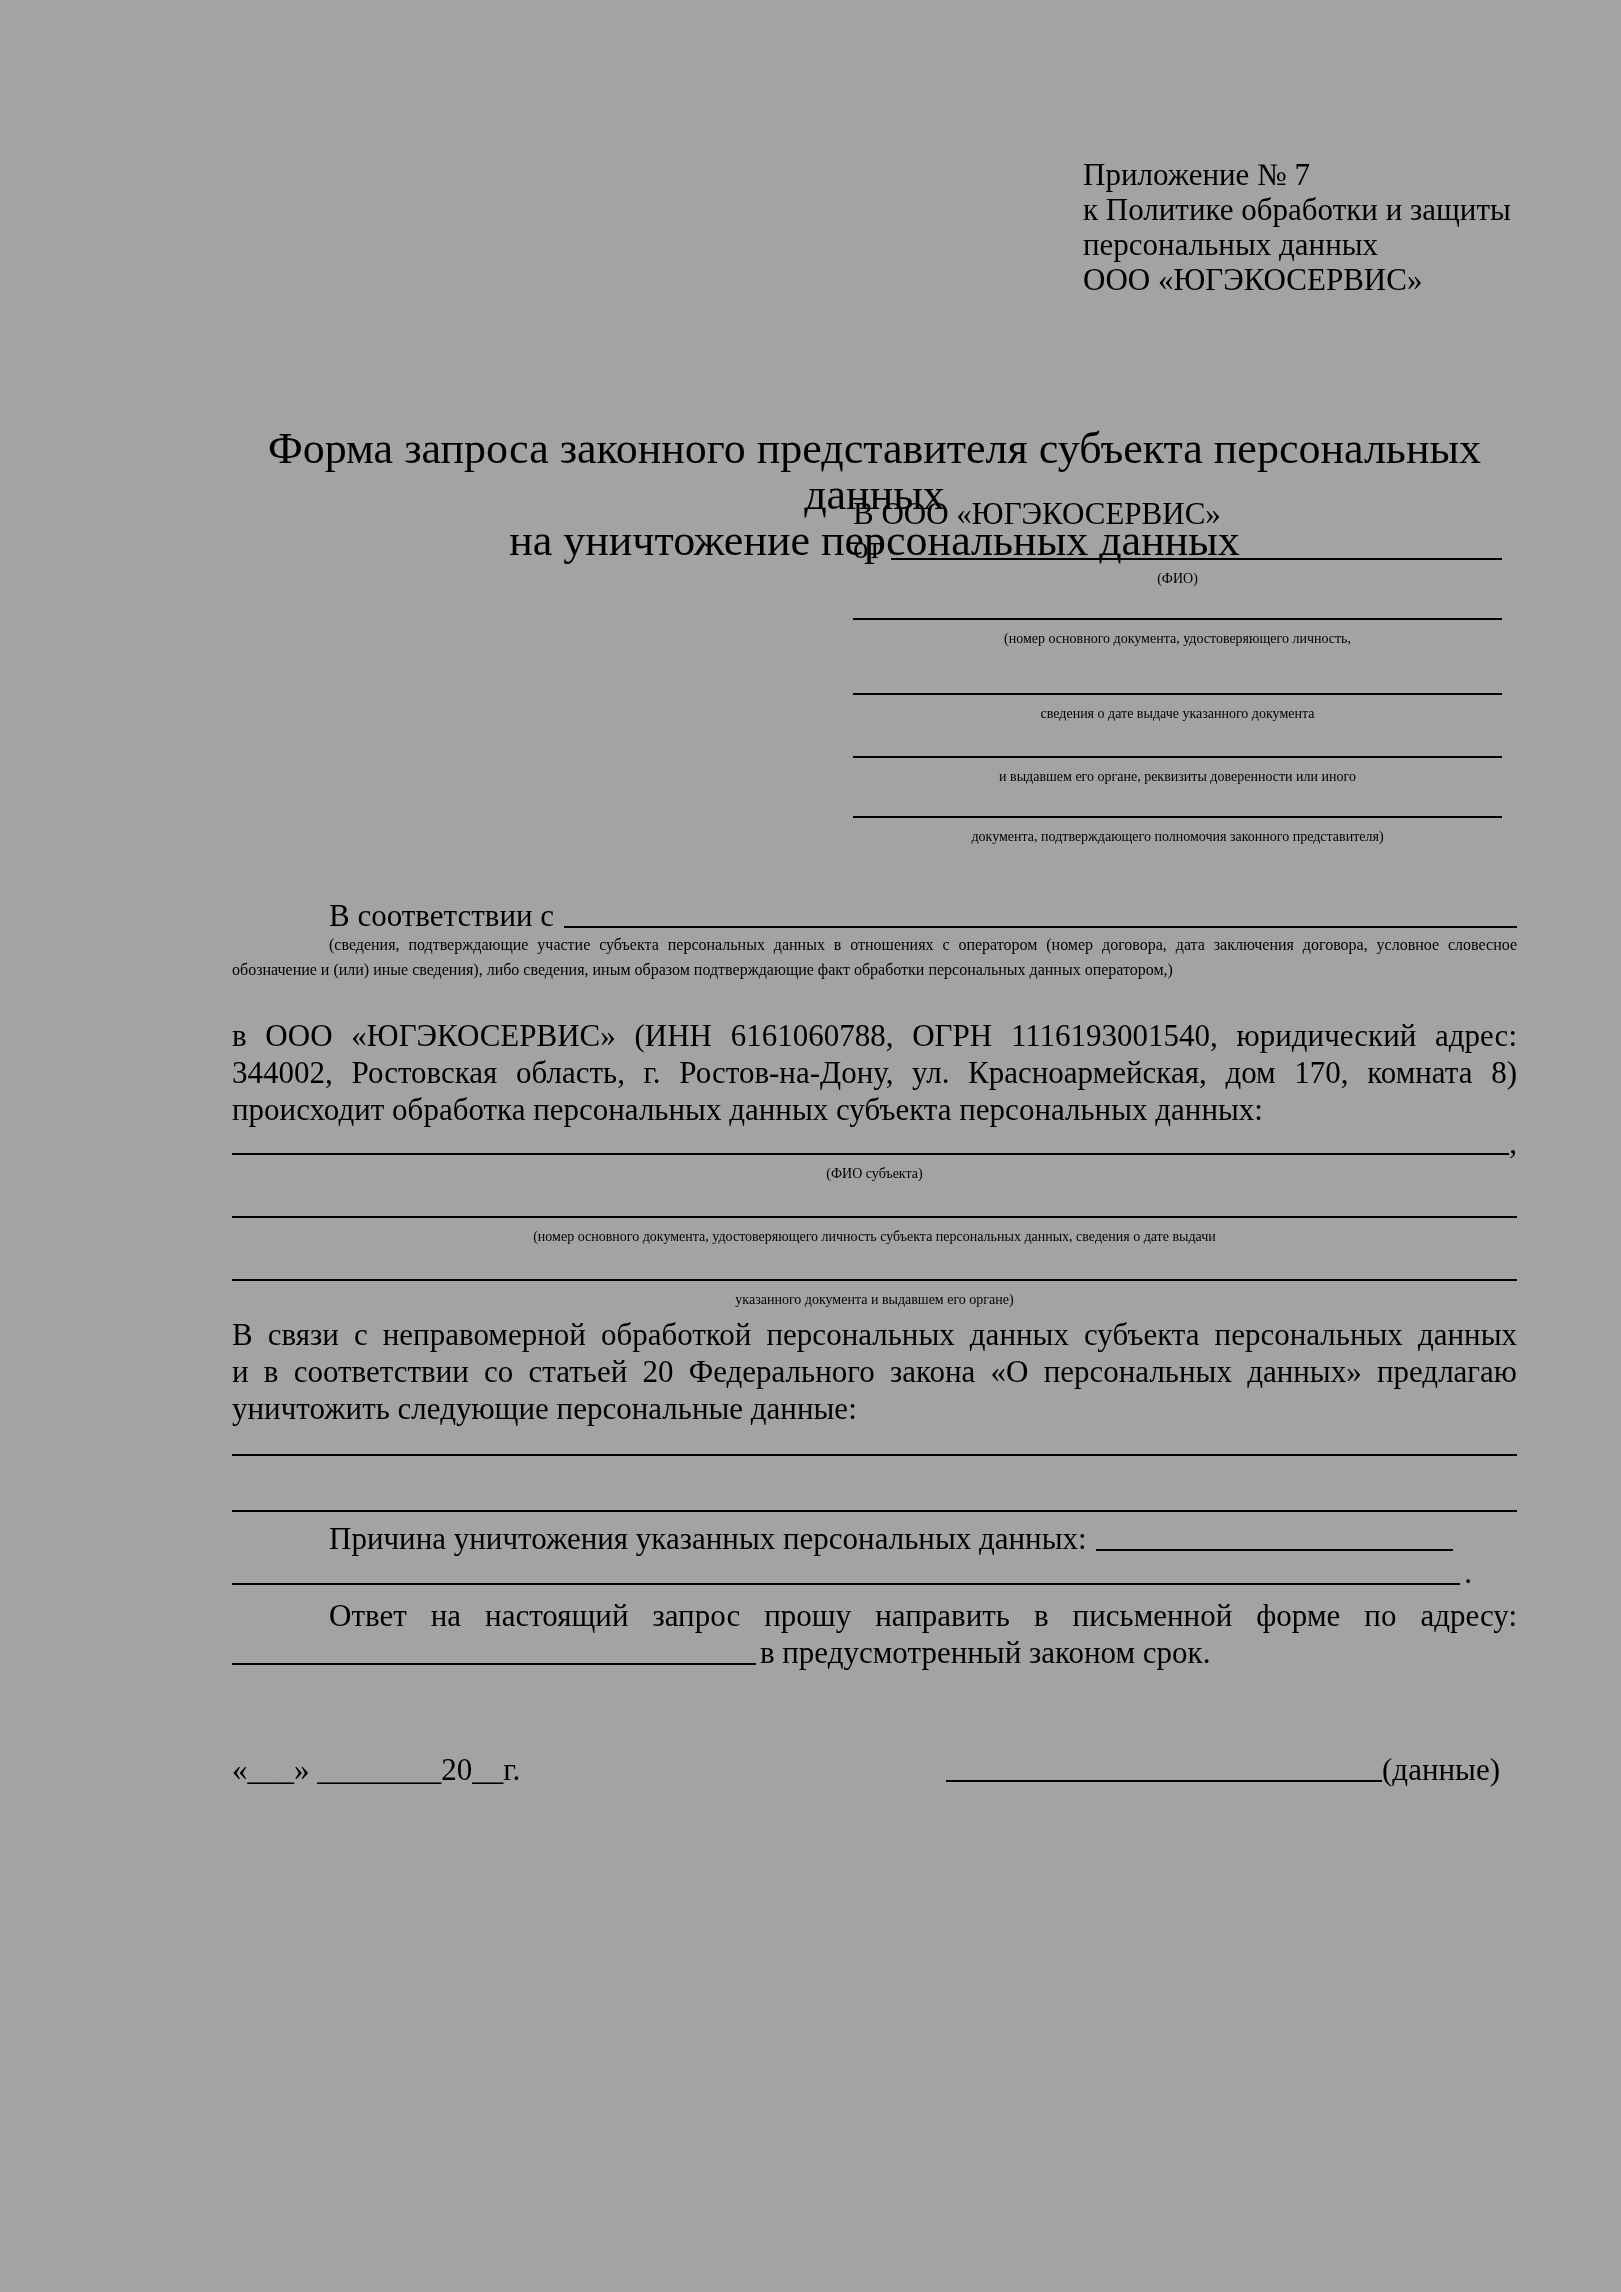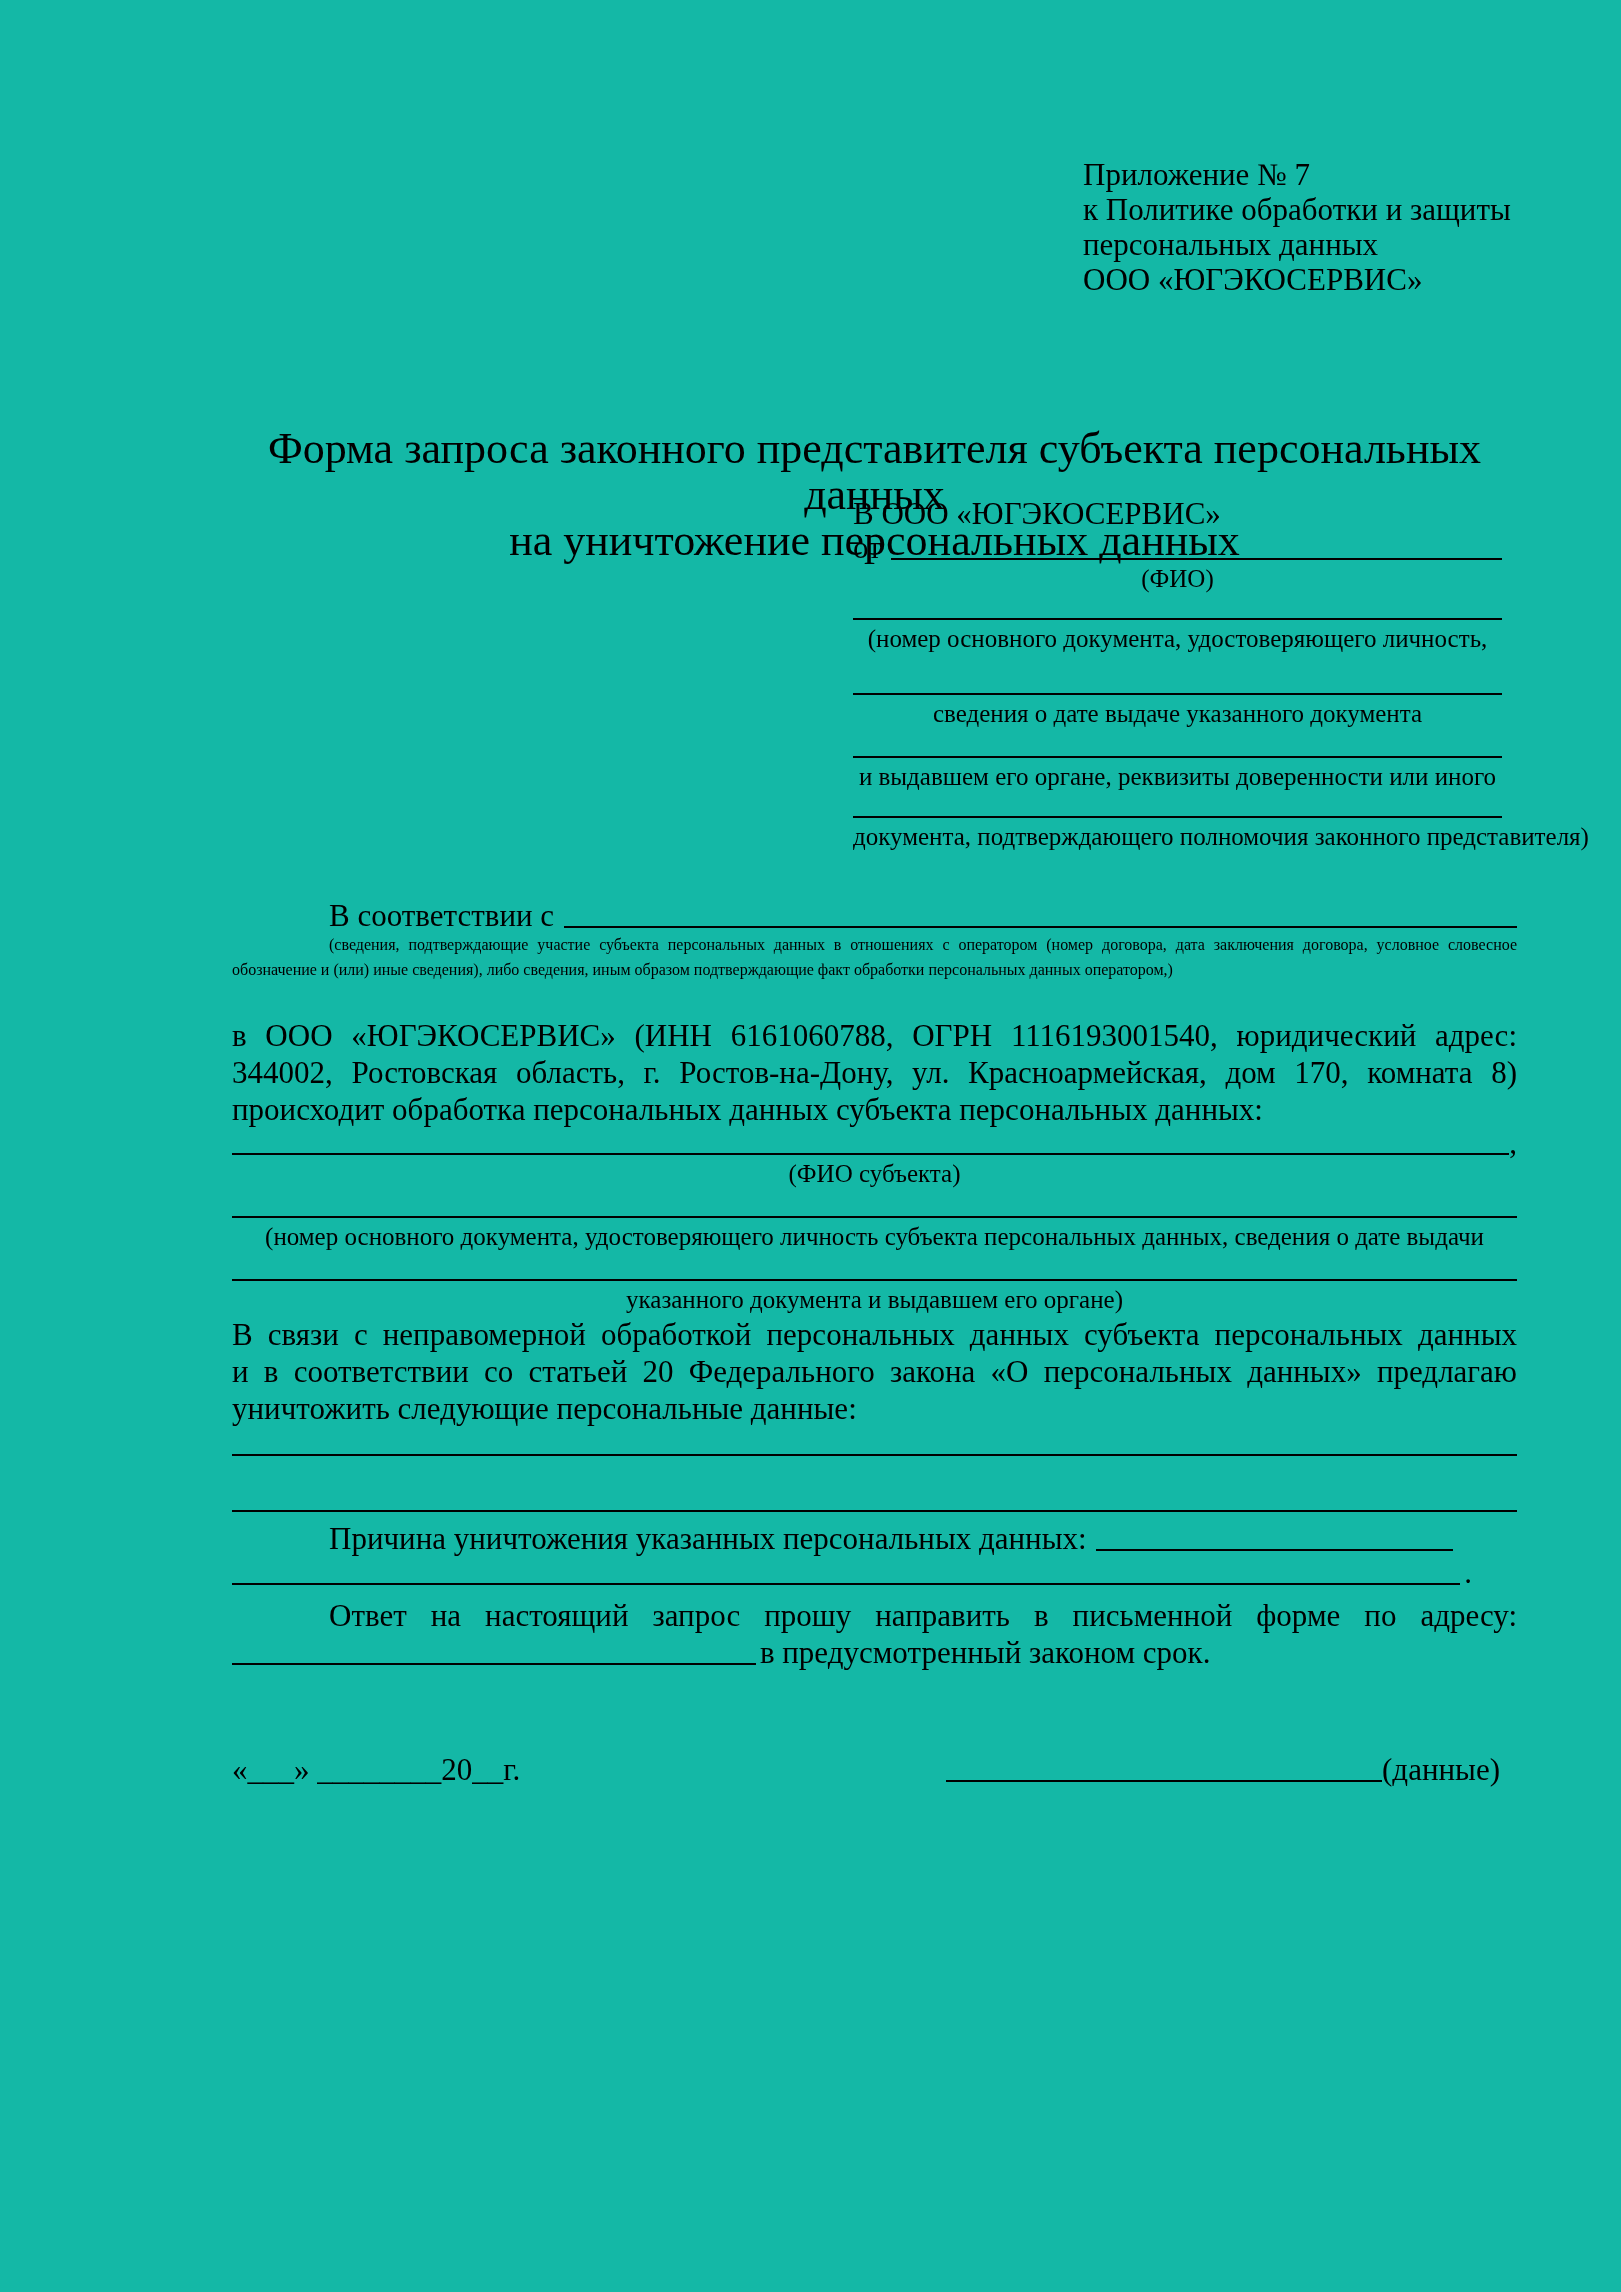--- a/index.html
+++ b/index.html
@@ -1,41 +1,41 @@
 <!DOCTYPE html>
 <html><head>
 <meta charset="utf-8">
 <style>
   html, body { margin: 0; padding: 0; background: #ffffff; }
   .page {
     position: relative;
     width: 1621px;
     height: 2293px;
-    background: #14b8a6;
+    background: #a3a3a3;
     color: #000000;
     font-family: "Liberation Serif", "DejaVu Serif", serif;
     font-size: 31px;
     overflow: hidden;
   }
   .abs  { position: absolute; }
   .full { left: 232px; width: 1285px; }
   .addr { left: 853px; width: 649px; }
 
   .header-note { left: 1083px; top: 157px; width: 436px; line-height: 35px; }
 
   .doc-title {
     top: 426px;
     text-align: center;
     font-weight: normal;
     font-size: 44px;
     line-height: 46px;
   }
 
   .cap {
-    font-size: 25px;
+    font-size: 14px;
     line-height: 24.5px;
     text-align: center;
     white-space: nowrap;
   }
 
   .hr { height: 0; border-bottom: 2px solid #000; }
 
   .row { display: flex; align-items: flex-start; line-height: 37px; text-align: center; }
   .row .blank {
     flex: 1;

